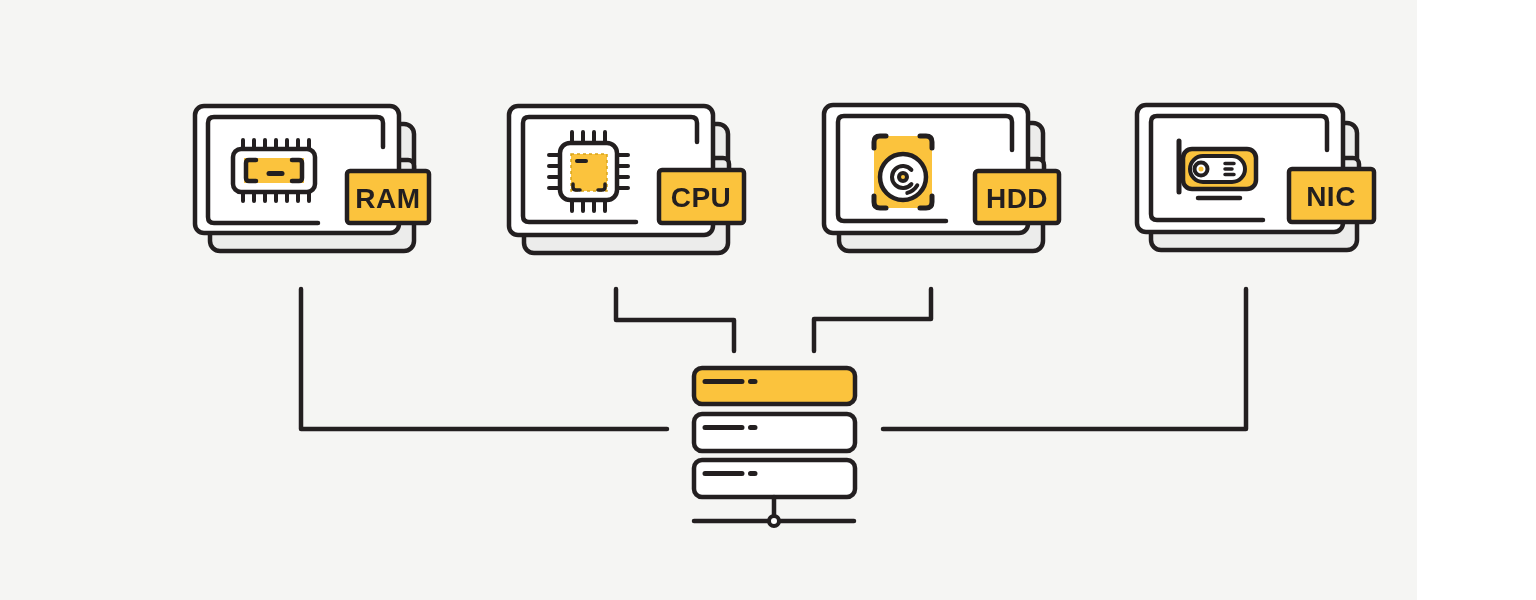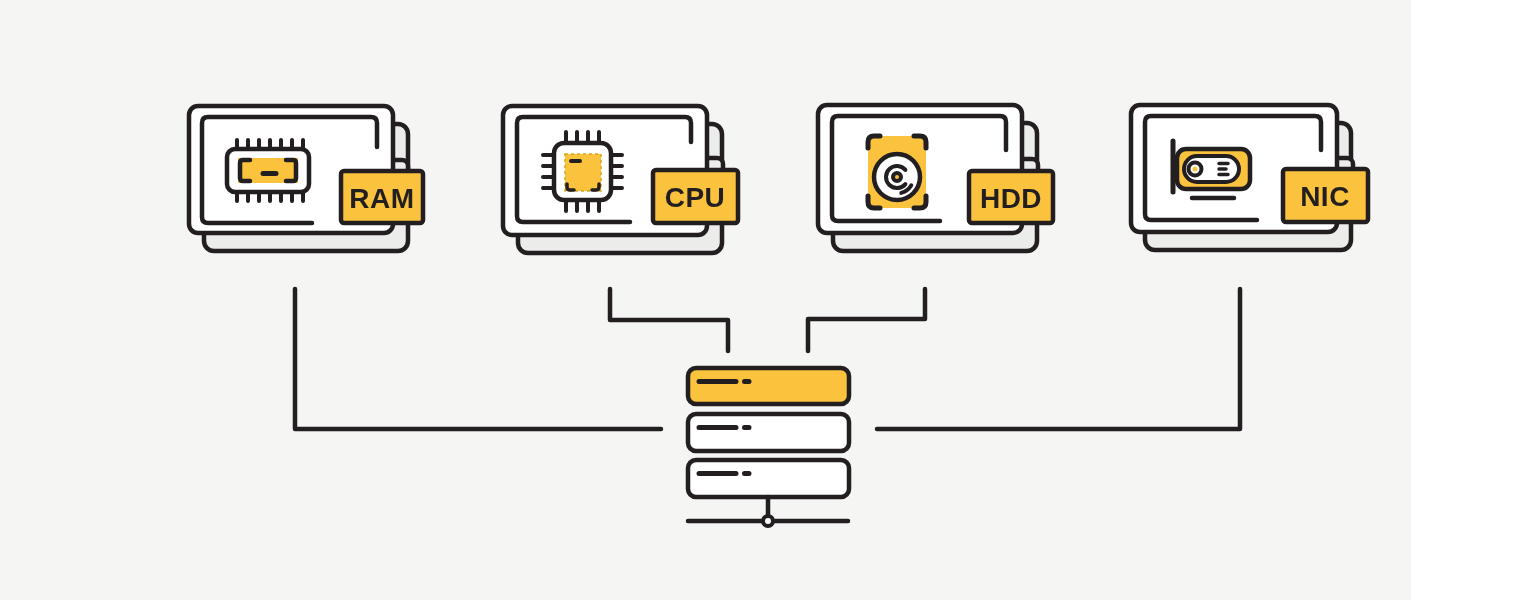--- a/index.html
+++ b/index.html
@@ -2,20 +2,21 @@
 <html><head>
 <meta charset="utf-8">
 <style>
   html,body{margin:0;padding:0;}
   .stage{
     position:relative;
     width:1411px;height:600px;
     background:#f5f5f3;
     overflow:hidden;
     font-family:"Liberation Sans",sans-serif;
+    padding-left:6px;
   }
   svg{display:block;}
   .card{fill:#ffffff;stroke:#231f20;stroke-width:4.5;}
   .shadow{fill:#ececeb;stroke:#231f20;stroke-width:4.5;}
   .inner{fill:none;stroke:#231f20;stroke-width:4.5;stroke-linecap:round;stroke-linejoin:round;}
   .ln{fill:none;stroke:#231f20;stroke-width:4.5;stroke-linecap:round;stroke-linejoin:round;}
   .pin{fill:none;stroke:#231f20;stroke-width:4;stroke-linecap:round;}
   .mark{fill:none;stroke:#231f20;stroke-width:4.5;stroke-linecap:round;stroke-linejoin:round;}
   .mark-thin{fill:none;stroke:#231f20;stroke-width:3.5;stroke-linecap:round;stroke-linejoin:round;}
   .accent{fill:#fbc33d;}

